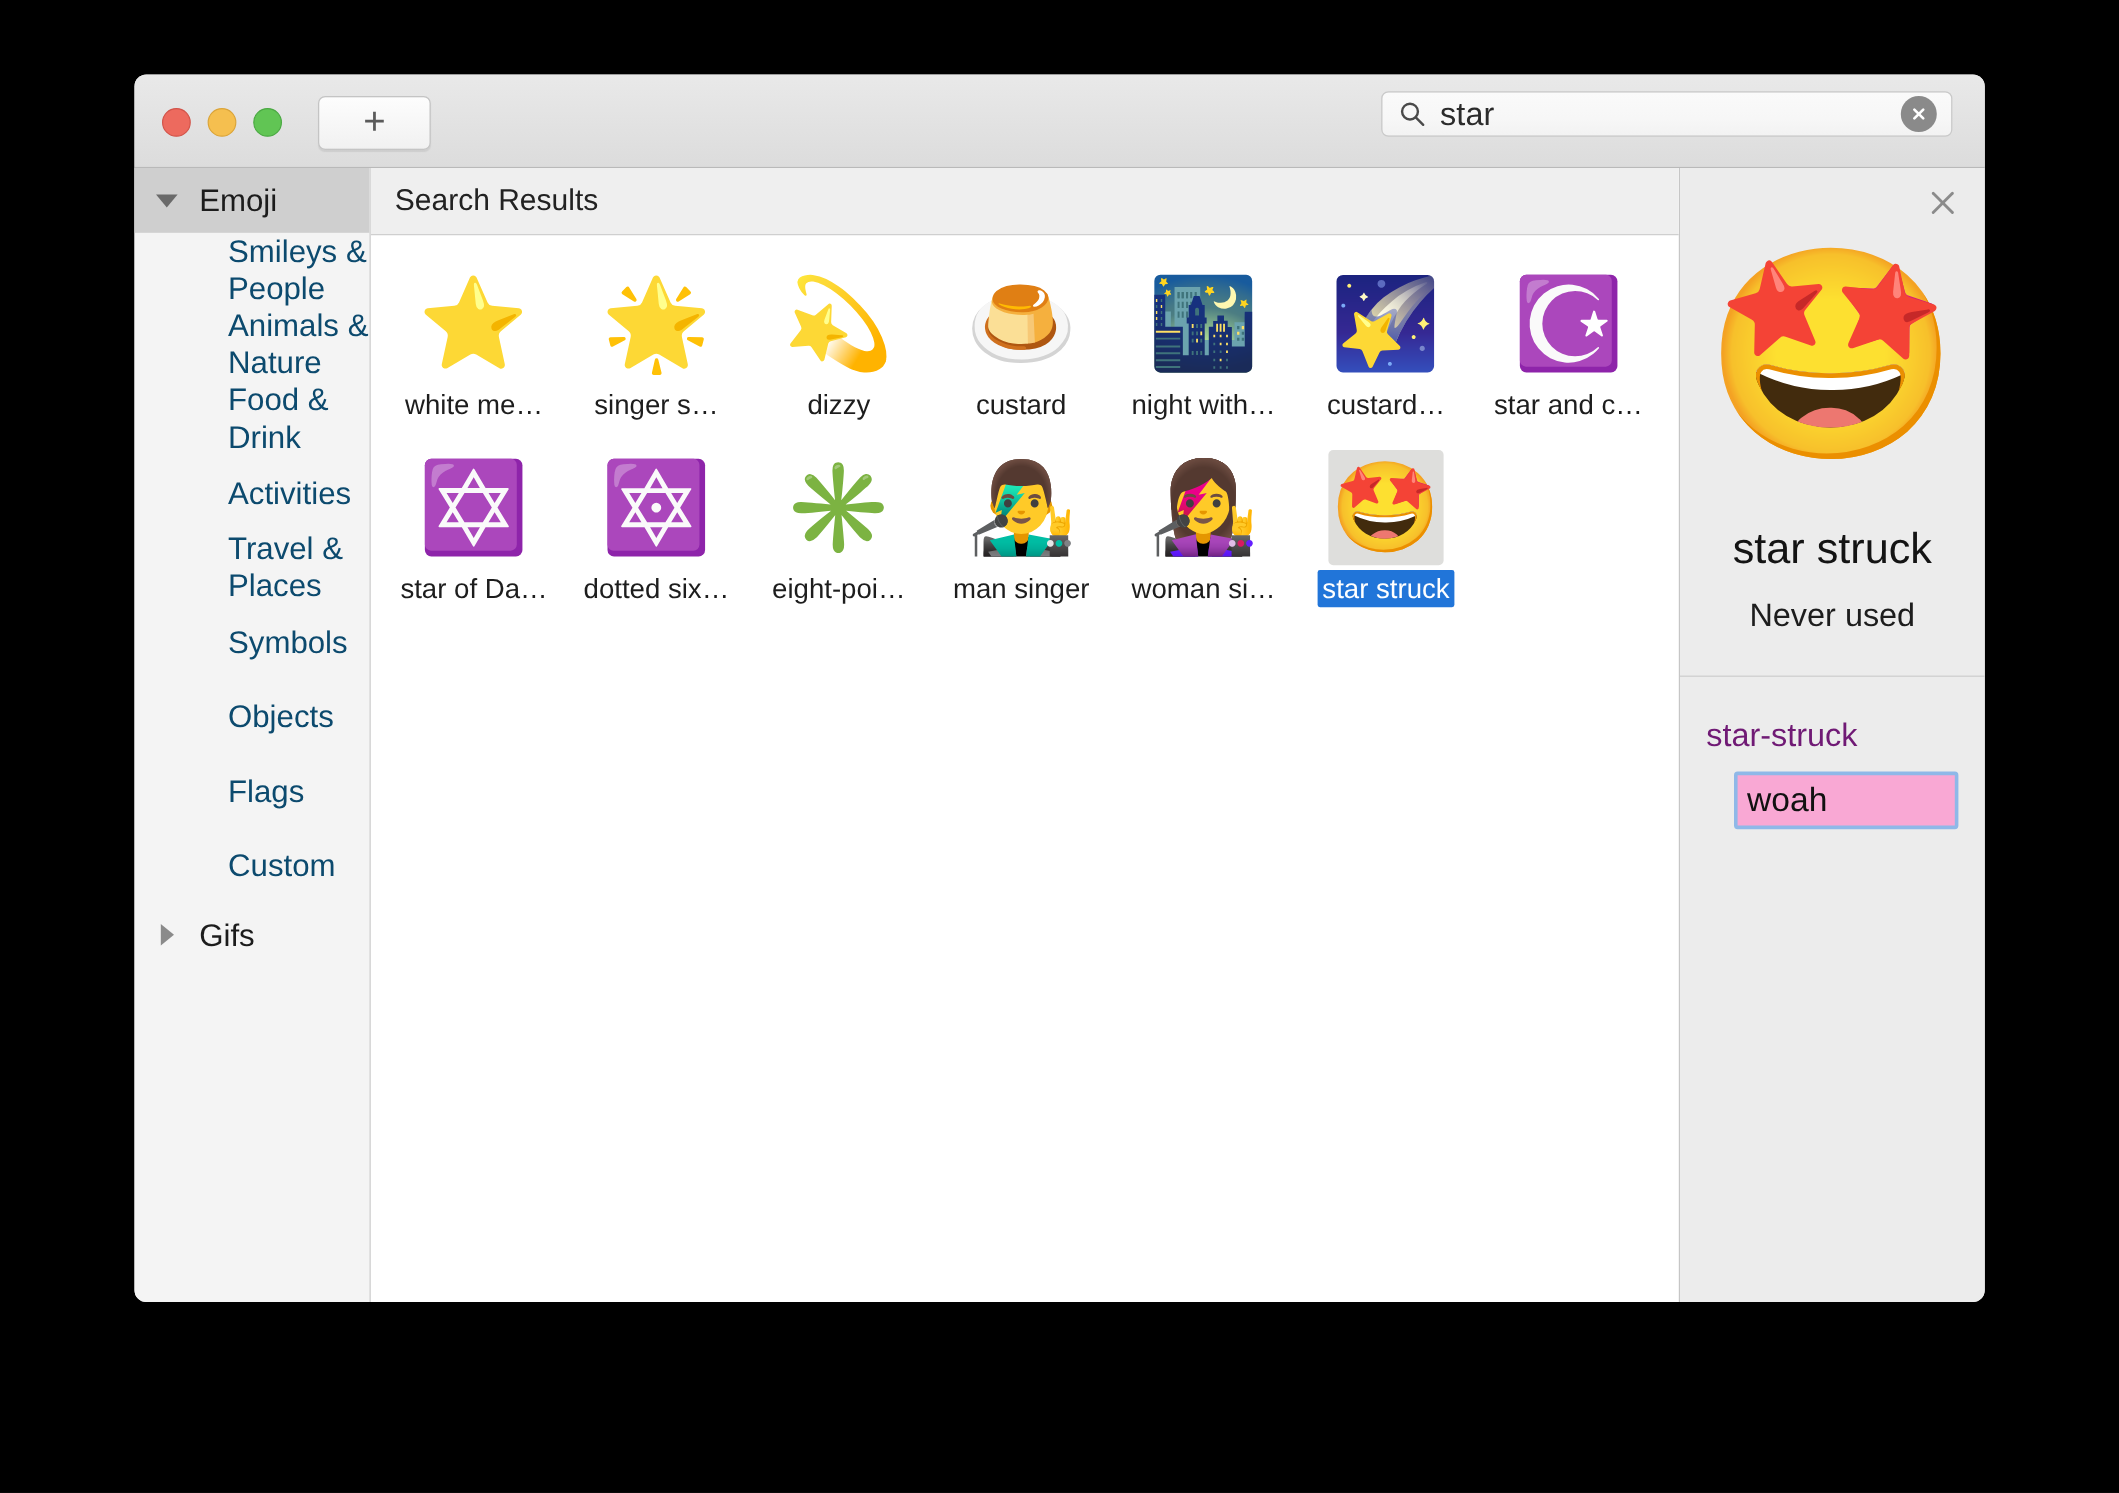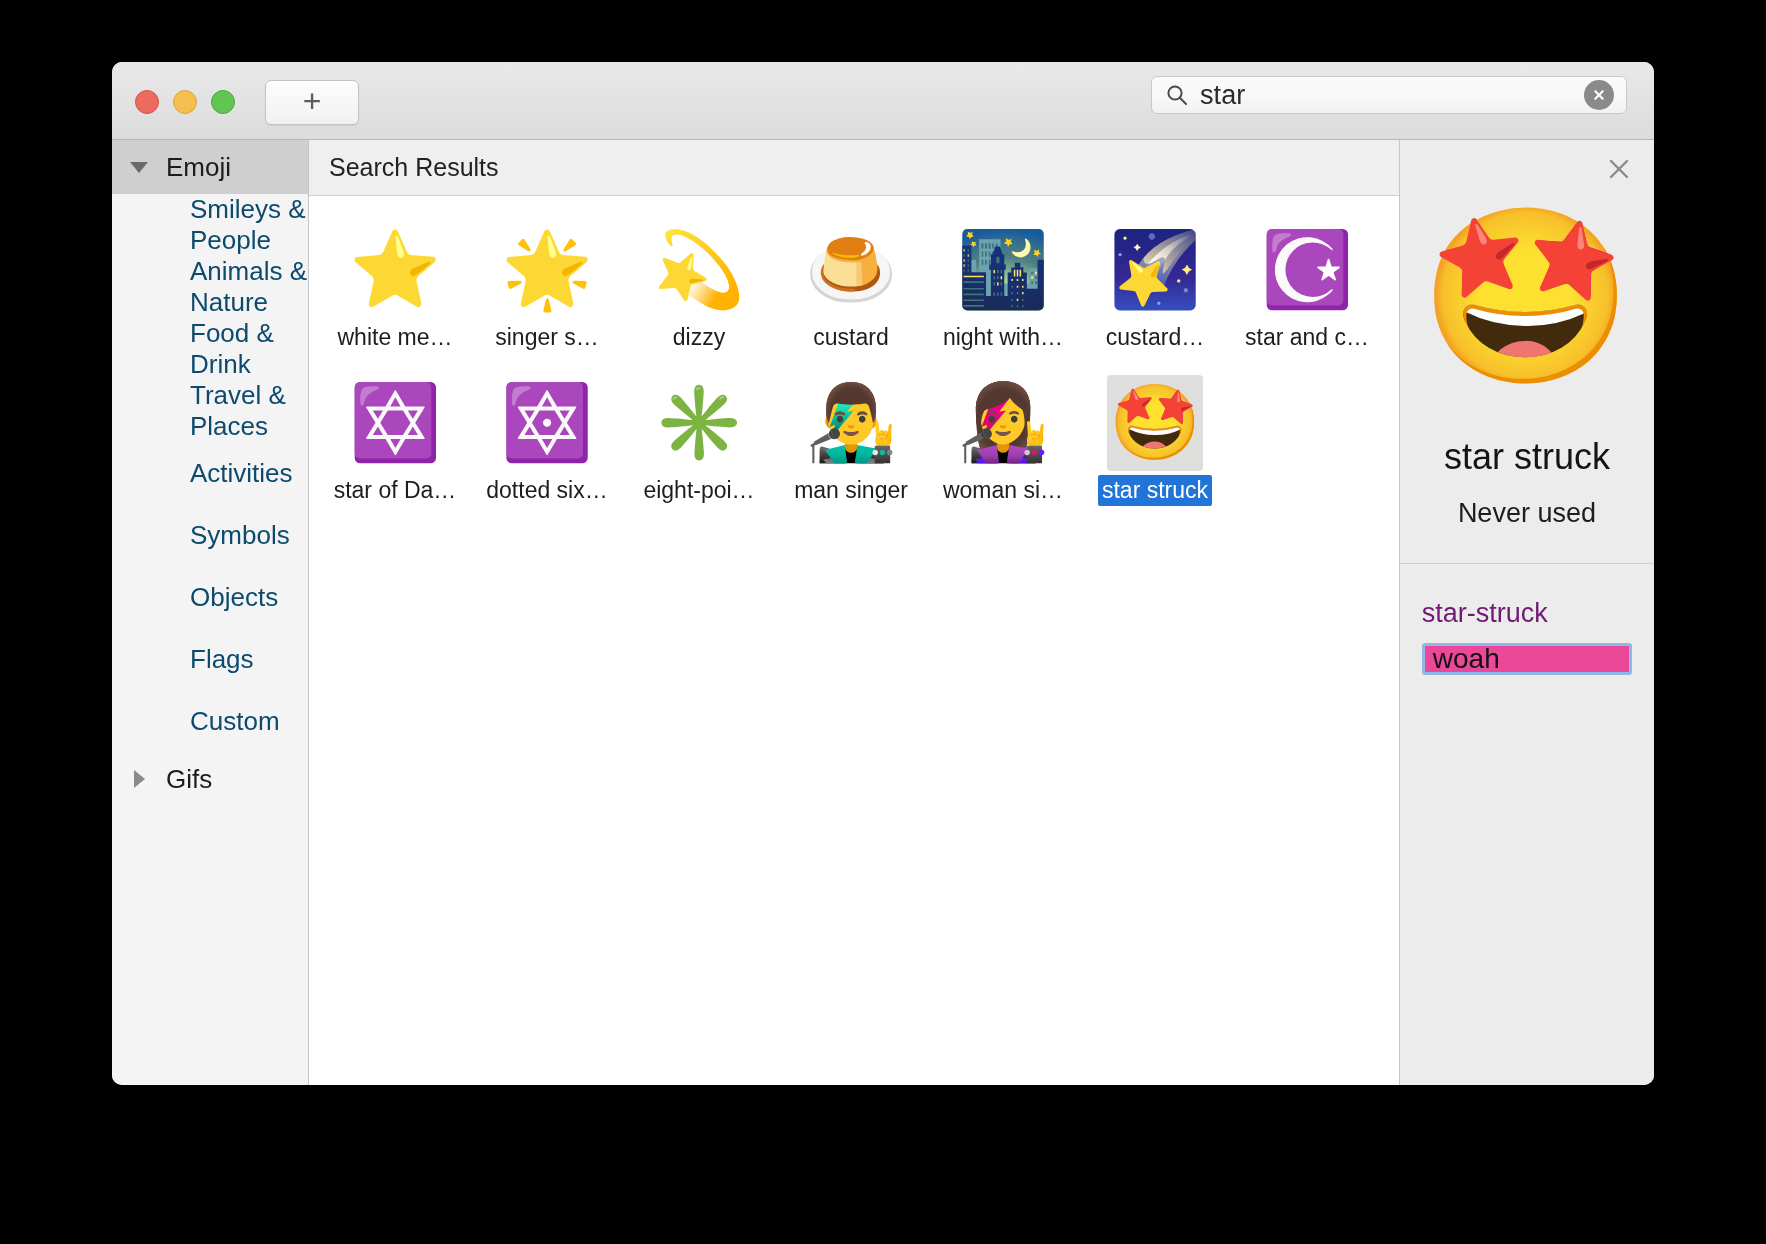--- a/index.html
+++ b/index.html
@@ -212,28 +212,29 @@
   }
   #detail-bottom {
     flex: 1 1 auto;
     padding: 34px 22px 0 22px;
   }
   #shortcode {
     font-size: 27px; color: #701a75;
     margin-bottom: 14px;
   }
   #keyword-input {
-    height: 32px;
-    background: #ec4899;
+    height: 48px;
+    background: #f9a8d4;
     border: 3px solid #8fb8e8;
     border-radius: 3px;
     display: flex; align-items: center;
     padding: 0 8px;
     font-size: 28px;
     color: #111111;
+    margin-left: 23px;
   }
 </style>
 </head>
 <body>
 
 <div id="window">
 
   <div id="titlebar">
     <div class="traffic close"></div>
     <div class="traffic min"></div>
@@ -272,24 +273,24 @@
       <div class="sidebar-item">
         <span>Smileys &amp; People</span>
       </div>
       <div class="sidebar-item">
         <span>Animals &amp; Nature</span>
       </div>
       <div class="sidebar-item">
         <span>Food &amp; Drink</span>
       </div>
       <div class="sidebar-item">
+        <span>Activities</span>
+      </div>
+      <div class="sidebar-item">
         <span>Travel &amp; Places</span>
-      </div>
-      <div class="sidebar-item">
-        <span>Activities</span>
       </div>
       <div class="sidebar-item">
         <span>Symbols</span>
       </div>
       <div class="sidebar-item">
         <span>Objects</span>
       </div>
       <div class="sidebar-item">
         <span>Flags</span>
       </div>

